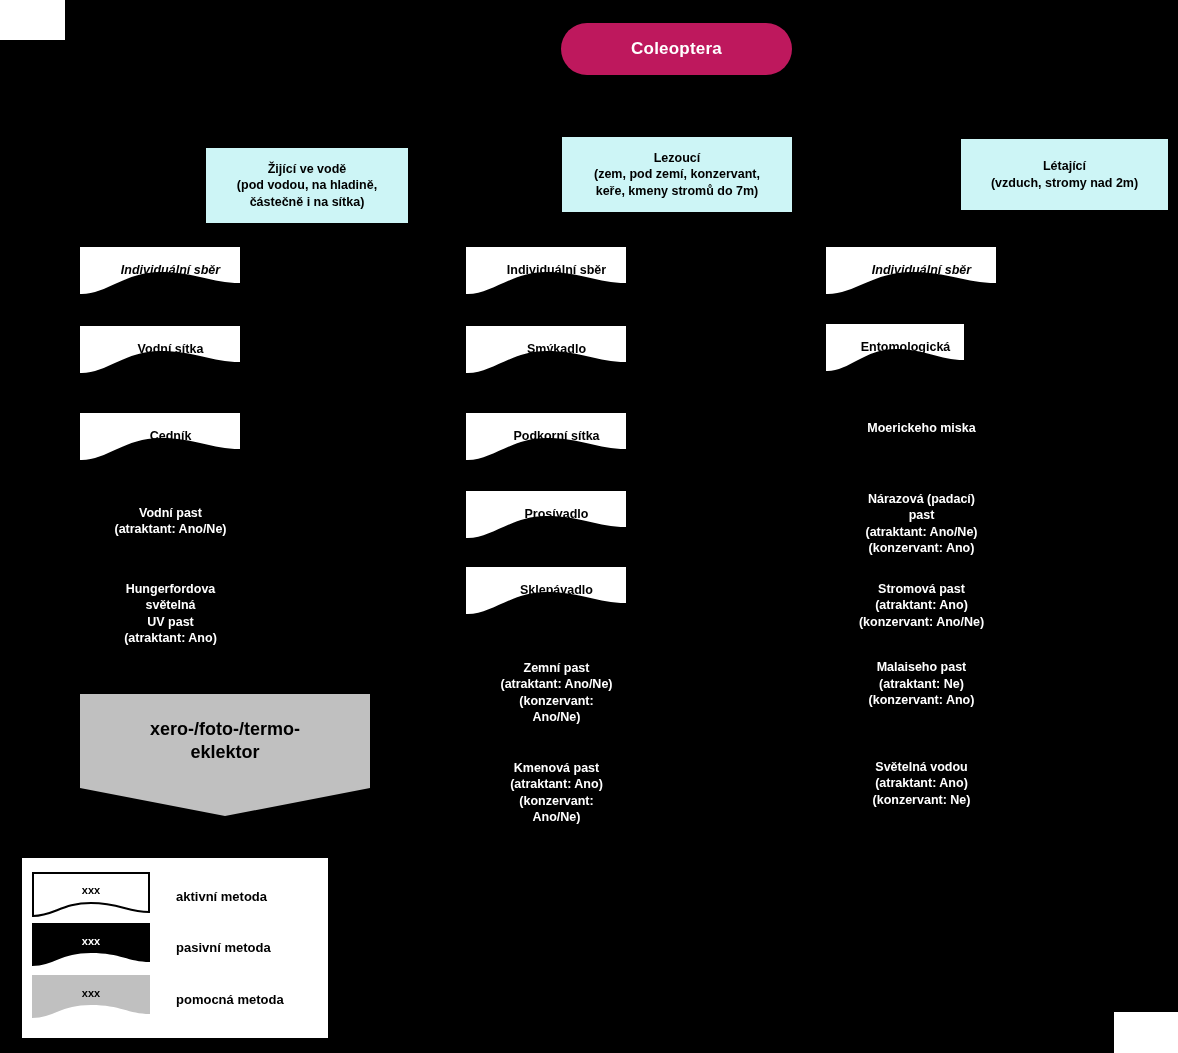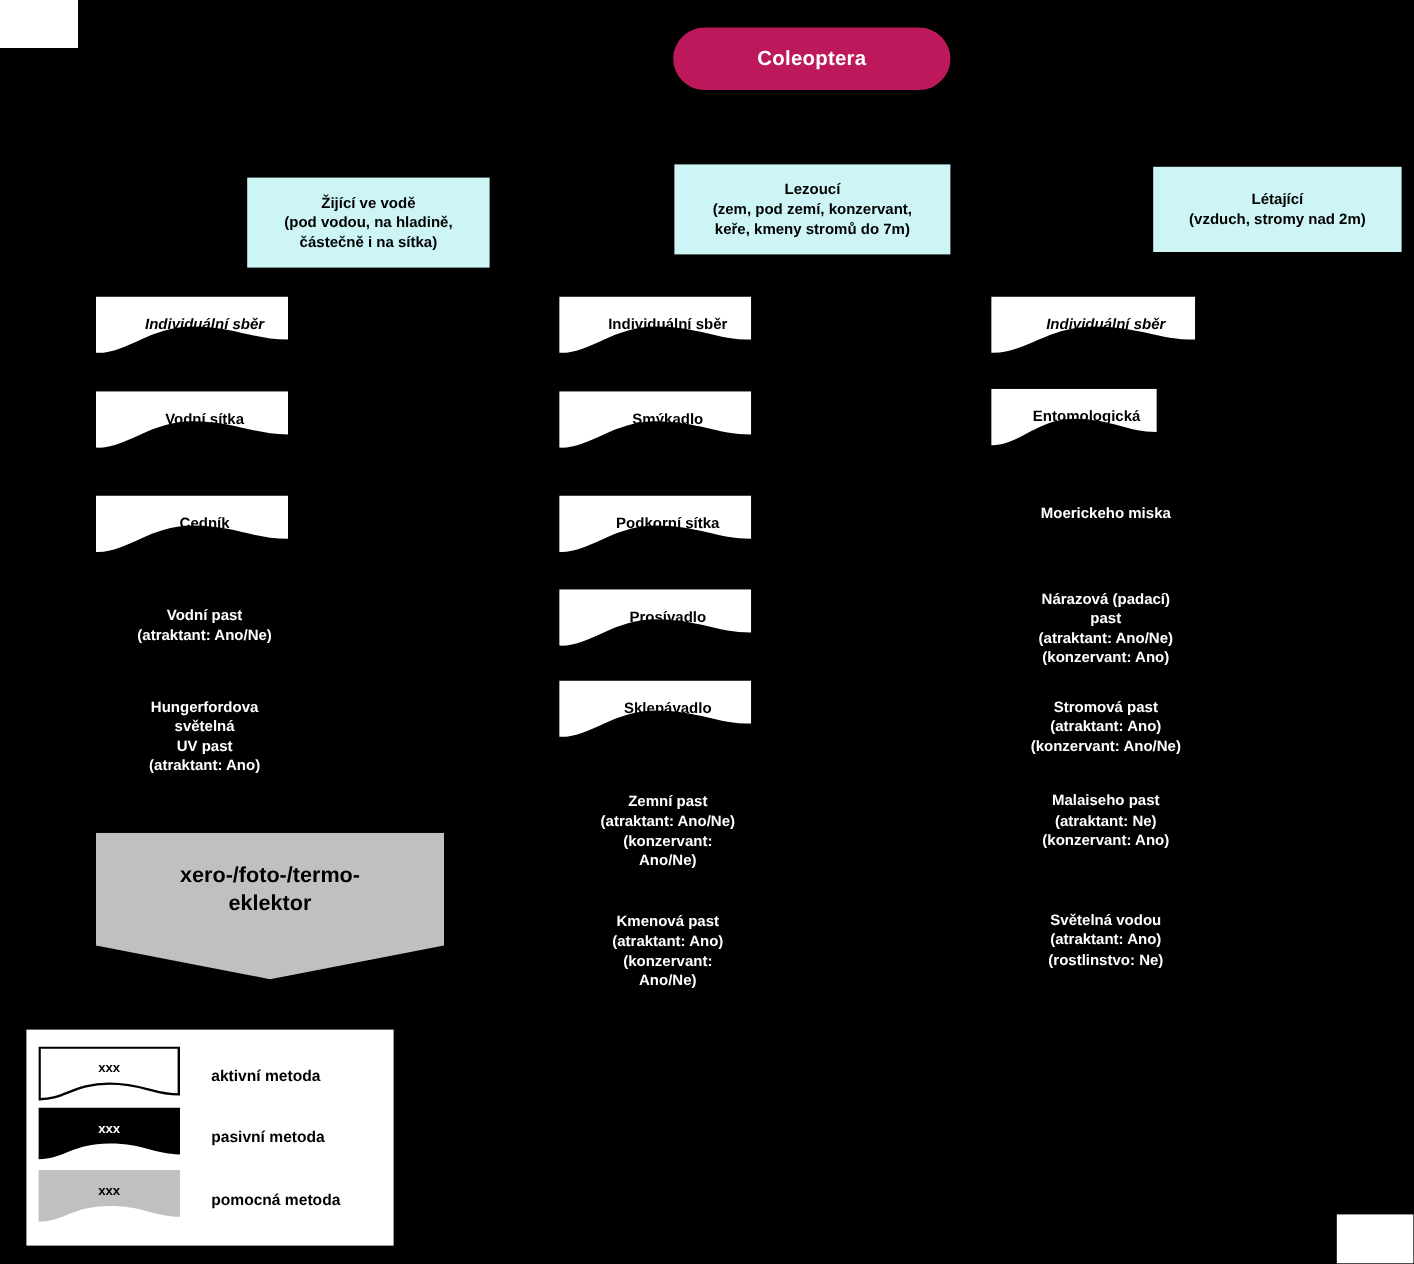--- a/index.html
+++ b/index.html
@@ -296,21 +296,21 @@
           <div>(konzervant: Ano)</div>
         </div>
       </div>
       <div class="doc passive" style="left: 826px; top: 744px; width: 170px; height: 56px;">
         <svg class="doc-shape" viewBox="0 0 170 56" preserveAspectRatio="none">
          <path d="M0,0 L170,0 L170,44 C139.4,44 122.39999999999999,33 85,33 C47.6,33 27.2,56 0,55 Z" fill="#000000"></path>
        </svg>
        <div class="doc-label">
           <div>Světelná vodou</div>
           <div>(atraktant: Ano)</div>
-          <div>(rostlinstvo: Ne)</div>
+          <div>(konzervant: Ne)</div>
         </div>
       </div>
     </div>
 
   <div class="legend"></div>
   <div class="legend-row" id="lg-0">
     <div class="legend-swatch">
       <svg viewBox="0 0 118 48" preserveAspectRatio="none">
         <path d="M1,1 L117,1 L117,40 C95,40 88,31 59,31 C30,31 22,44 1,44 Z" fill="#ffffff" stroke="#000000" stroke-width="2"></path>
       </svg>

